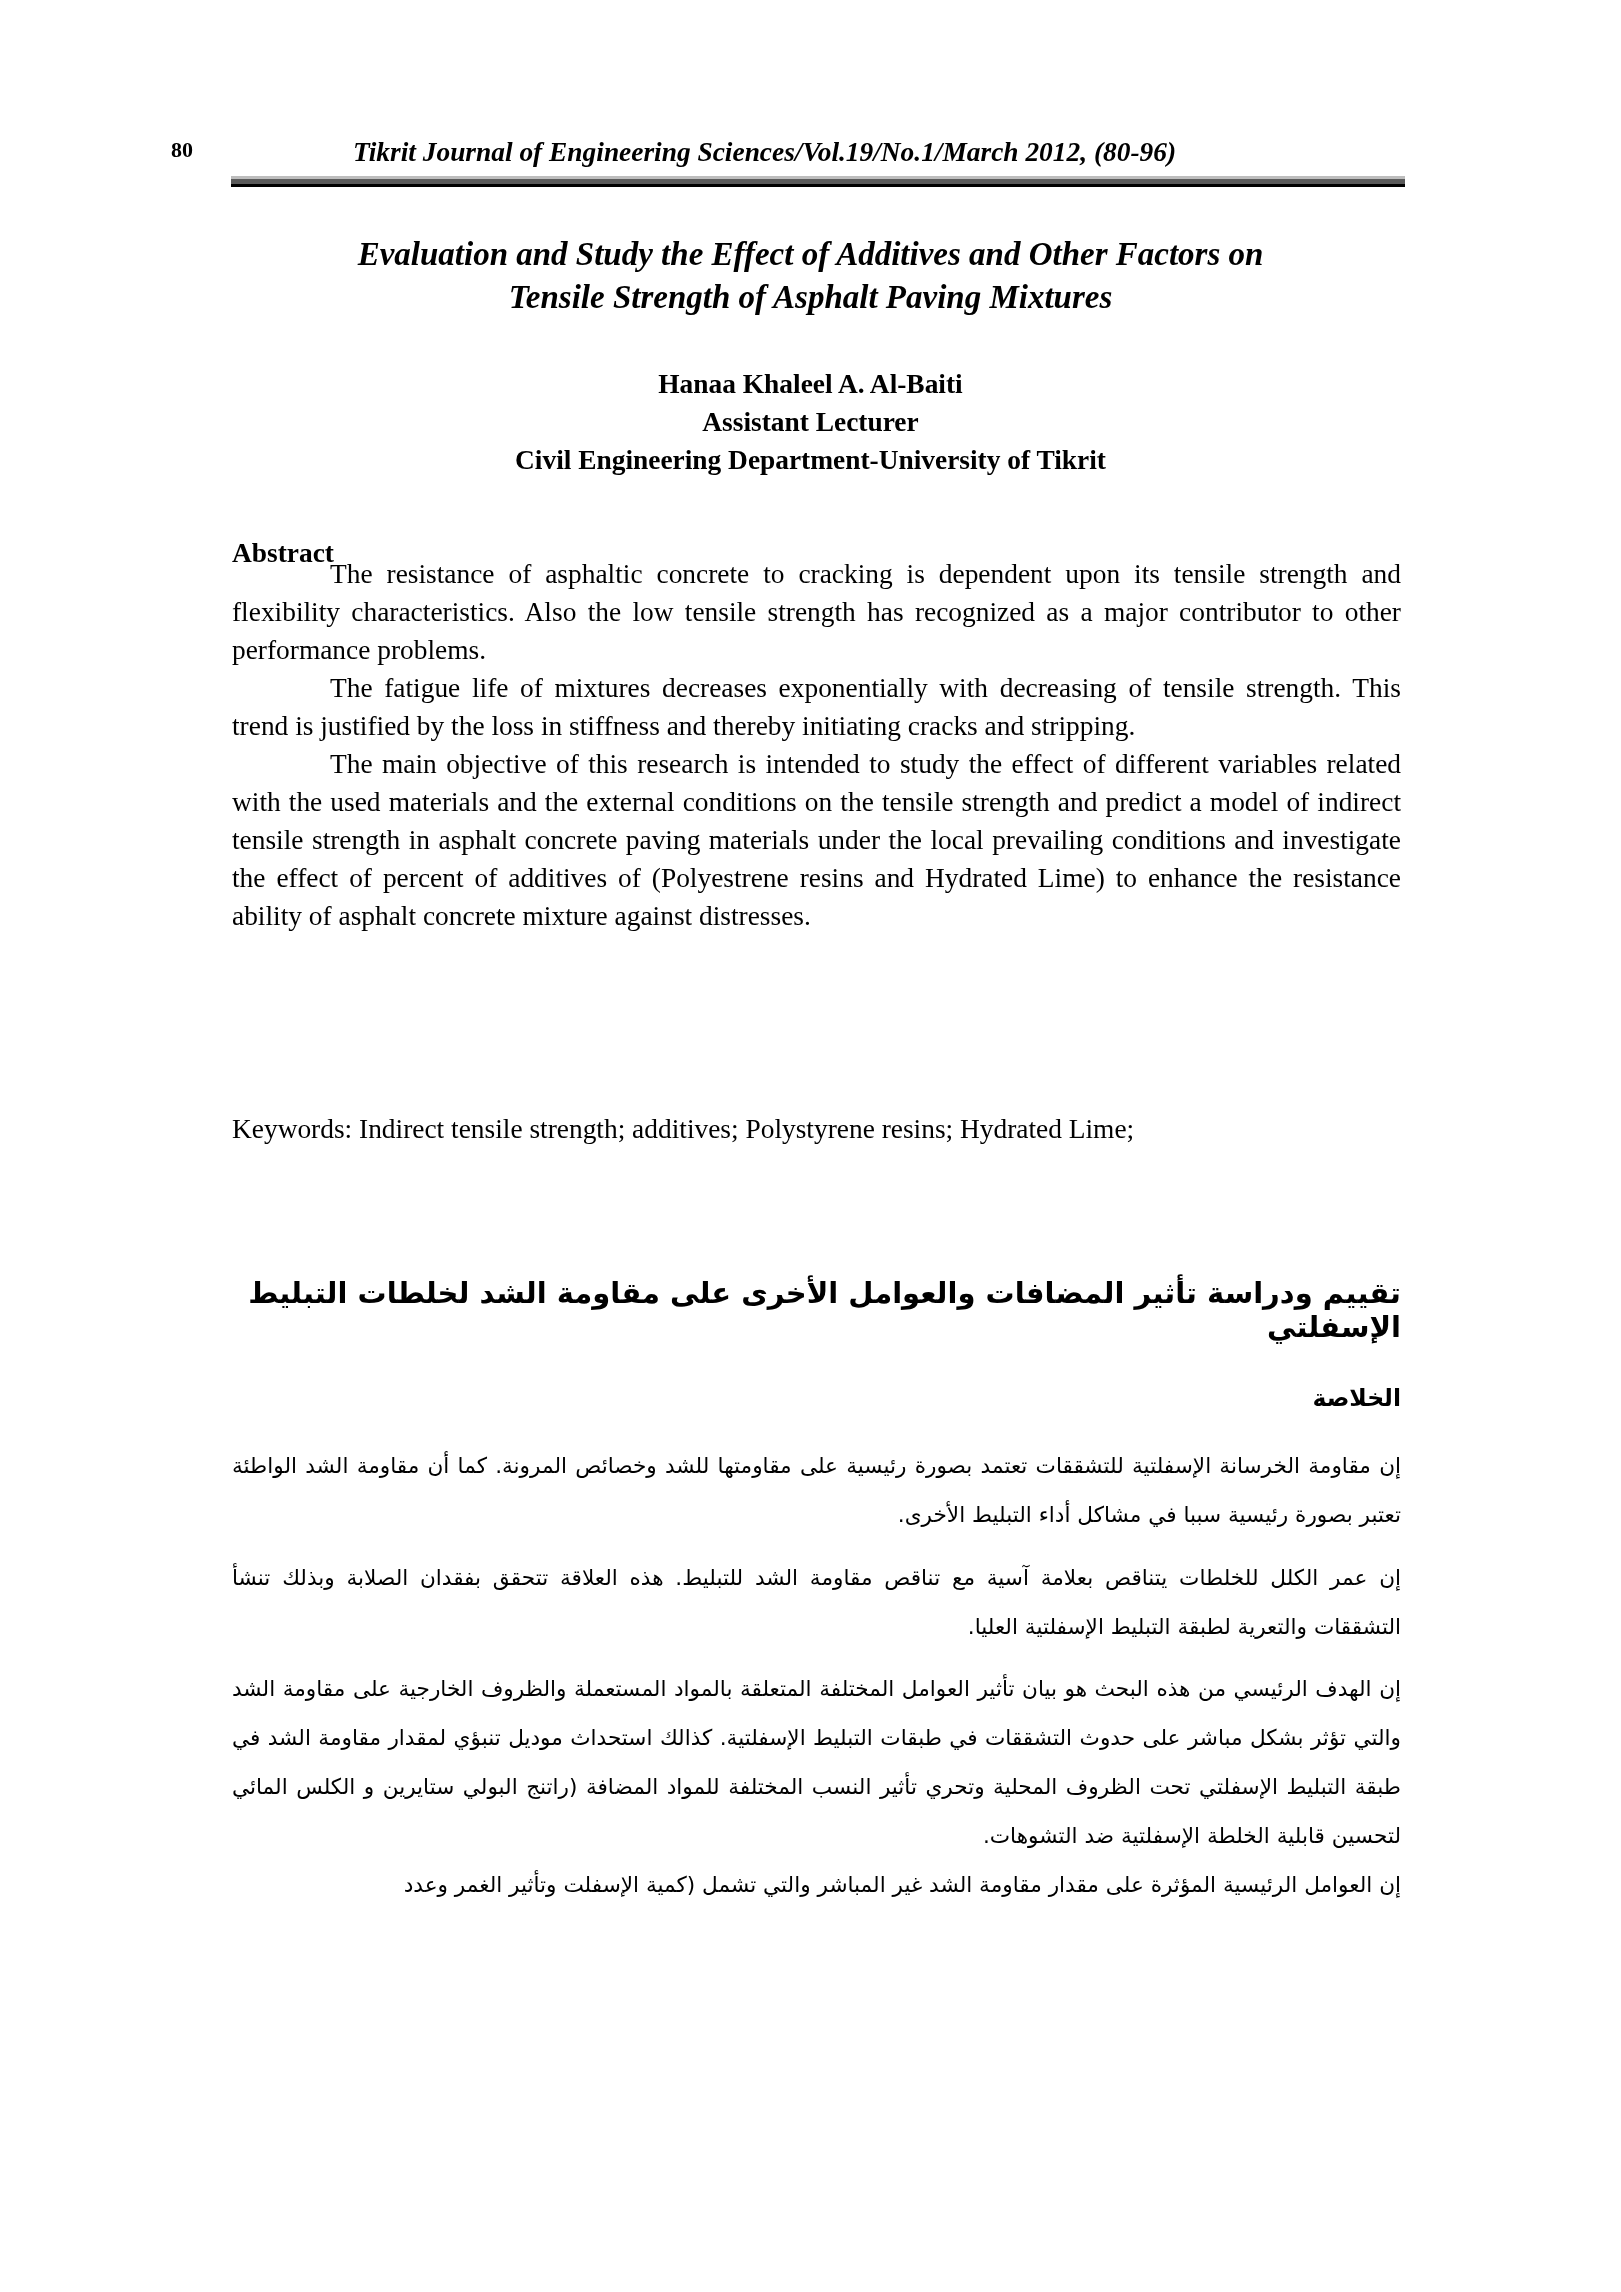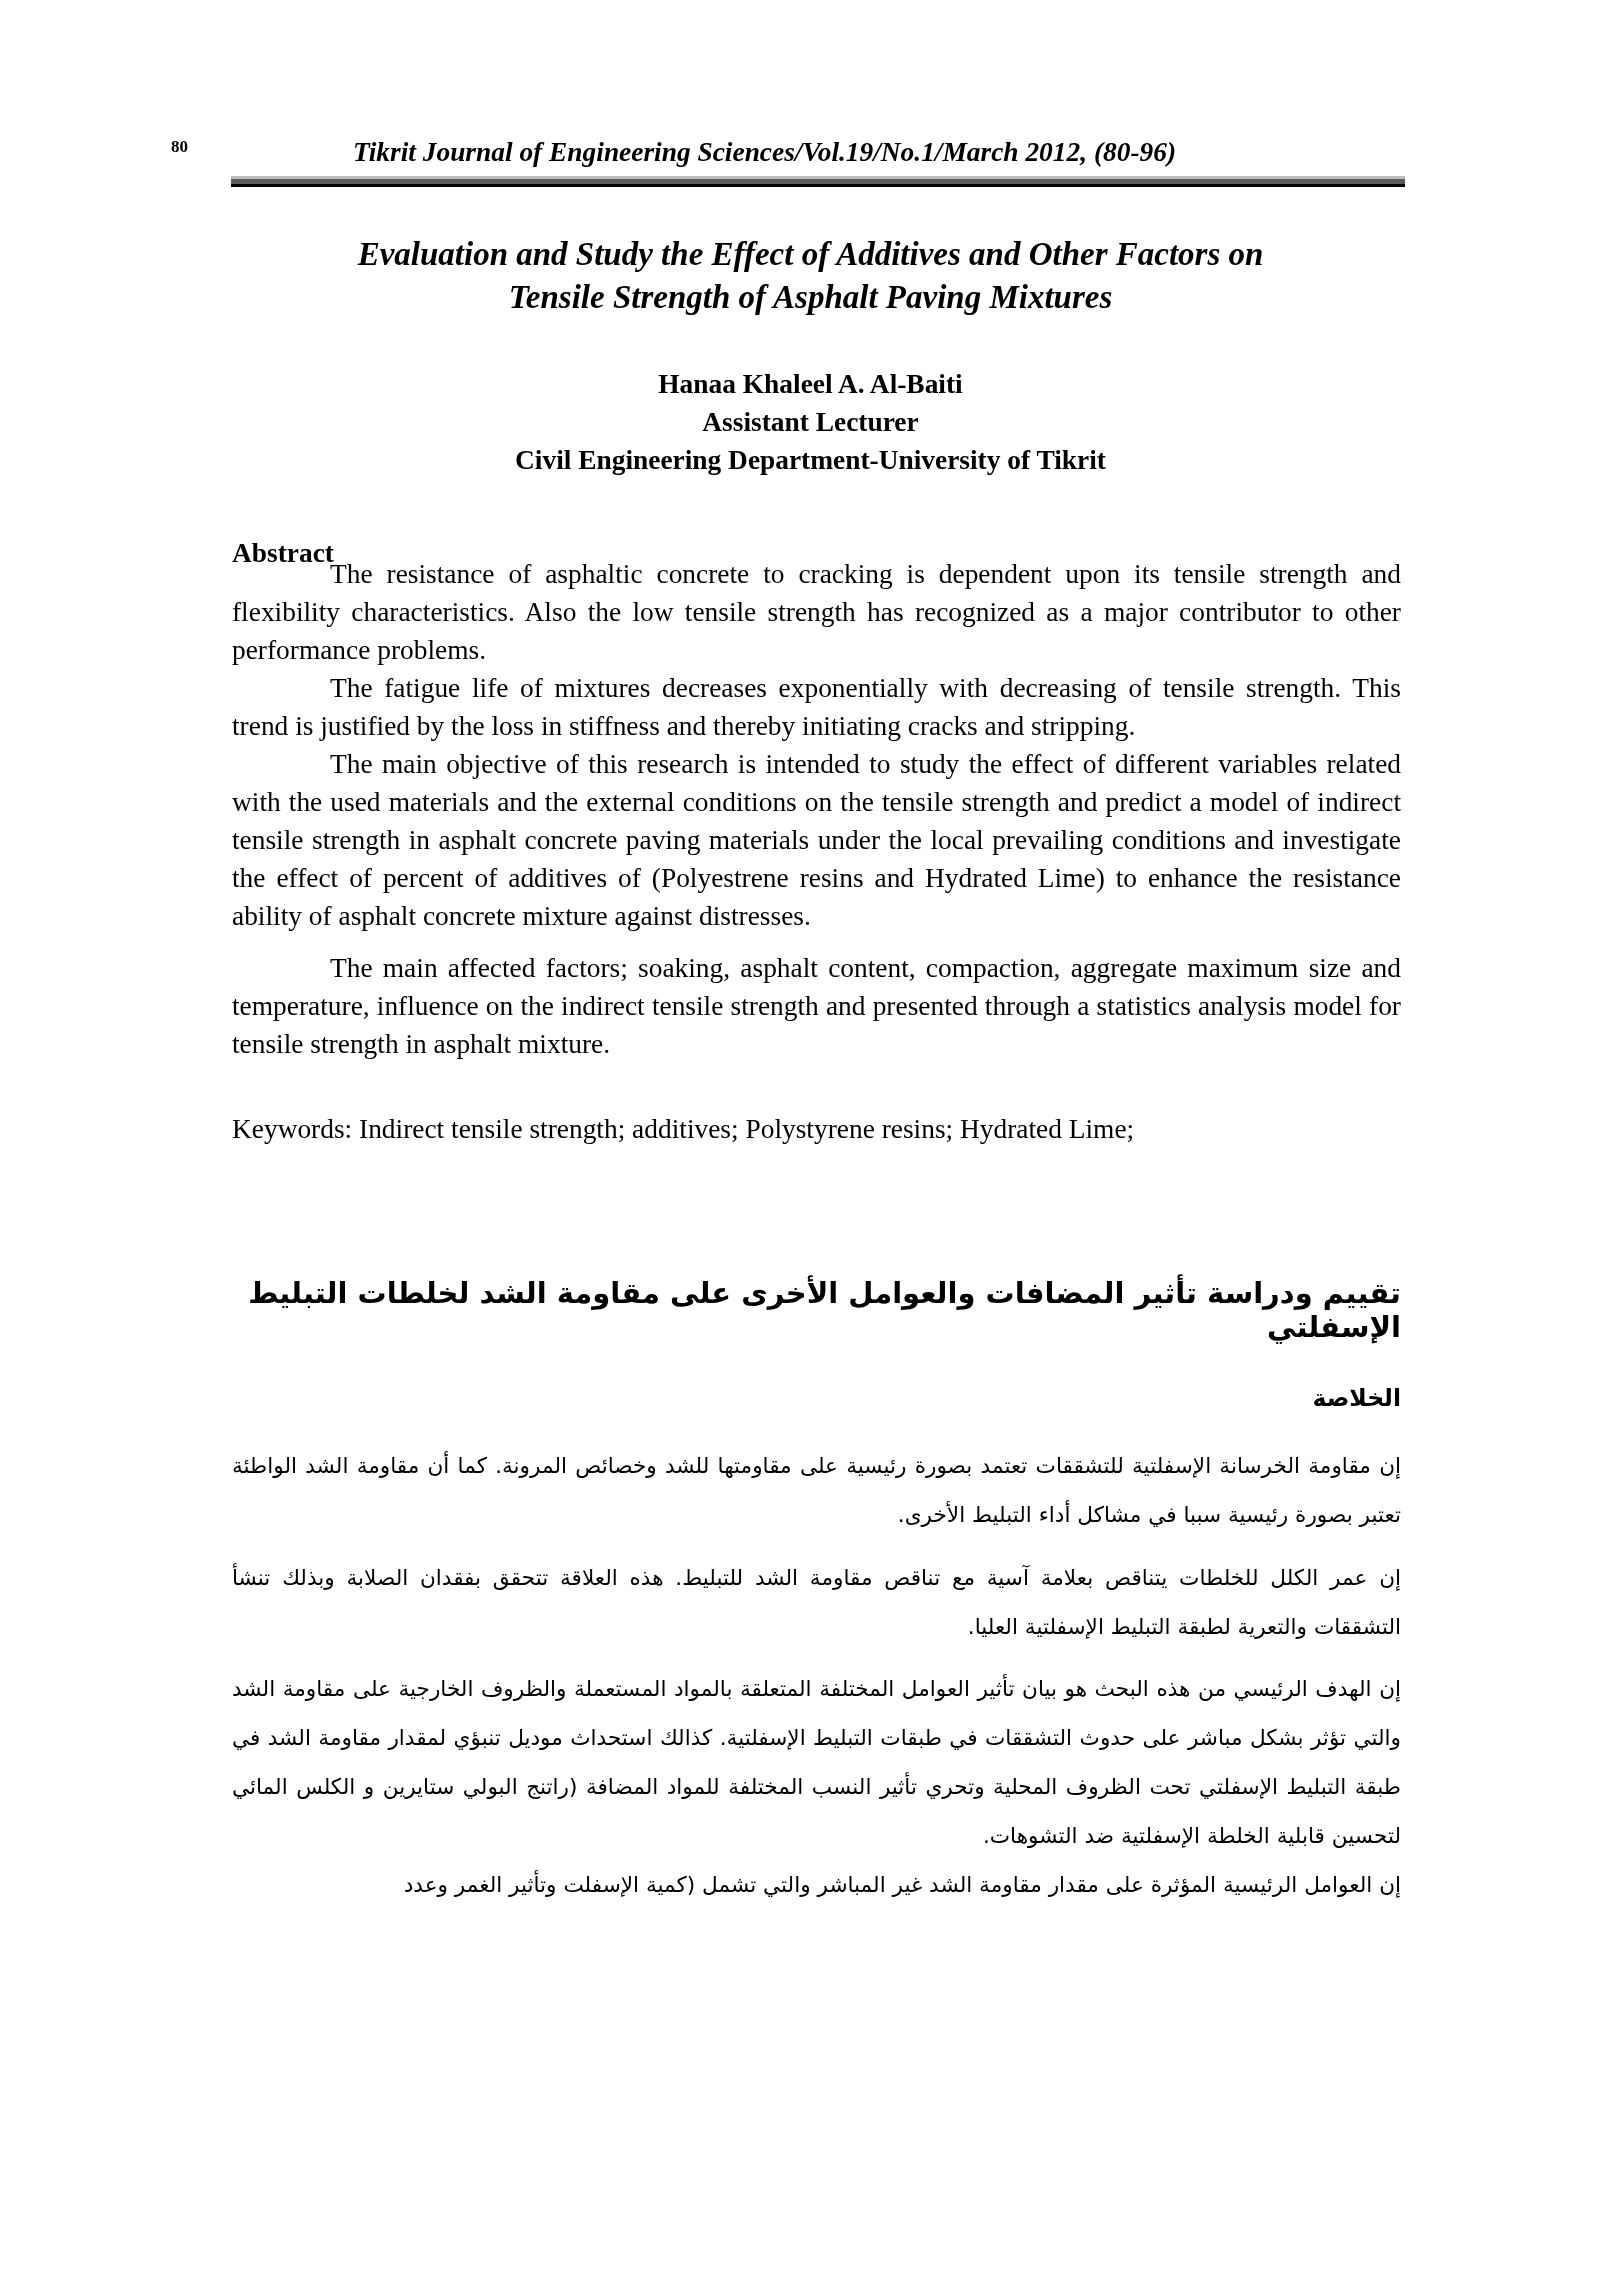--- a/index.html
+++ b/index.html
@@ -12,21 +12,21 @@
       height: 2293px;
       position: relative;
       font-family: "Liberation Serif", "DejaVu Serif", serif;
       color: #000;
       overflow: hidden;
     }
     .page-number {
       position: absolute;
       left: 171px;
       top: 137px;
-      font-size: 17px;
+      font-size: 22px;
       font-weight: bold;
     }
     .running-header {
       position: absolute;
       left: 353px;
       top: 137px;
       font-size: 27.4px;
       font-weight: bold;
       white-space: nowrap;
       font-style: italic;
@@ -141,21 +141,20 @@
   <div>Assistant Lecturer</div>
   <div>Civil Engineering Department-University of Tikrit</div>
 </div>
 
 <div class="abstract-heading">Abstract</div>
 
 <div class="abstract-body">
   <p>The resistance of asphaltic concrete to cracking is dependent upon its tensile strength and flexibility characteristics. Also the low tensile strength has recognized as a major contributor to other performance problems.</p>
   <p>The fatigue life of mixtures decreases exponentially with decreasing of tensile strength. This trend is justified by the loss in stiffness and thereby initiating cracks and stripping.</p>
   <p>The main objective of this research is intended to study the effect of different variables related with the used materials and the external conditions on the tensile strength and predict a model of indirect tensile strength in asphalt concrete paving materials under the local prevailing conditions and investigate the effect of percent of additives of (Polyestrene resins and Hydrated Lime) to enhance the resistance ability of asphalt concrete mixture against distresses.</p>
-  <p class="gap">The main affected factors; soaking, asphalt content, compaction, aggregate maximum size and temperature, influence on the indirect tensile strength and presented through a statistics analysis model for tensile strength in asphalt mixture.</p>
 </div>
 
 <div class="keywords"><b>Keywords:</b><span> Indirect tensile strength; additives; Polystyrene resins; Hydrated Lime;</span></div>
 
 <div class="ar-title">تقييم ودراسة تأثير المضافات والعوامل الأخرى على مقاومة الشد لخلطات التبليط الإسفلتي</div>
 <div class="ar-heading">الخلاصة</div>
 
 <div class="ar-body">
   <p>إن مقاومة الخرسانة الإسفلتية للتشققات تعتمد بصورة رئيسية على مقاومتها للشد وخصائص المرونة. كما أن مقاومة الشد الواطئة تعتبر بصورة رئيسية سببا في مشاكل أداء التبليط الأخرى.</p>
   <p>إن عمر الكلل للخلطات يتناقص بعلامة آسية مع تناقص مقاومة الشد للتبليط. هذه العلاقة تتحقق بفقدان الصلابة وبذلك تنشأ التشققات والتعرية لطبقة التبليط الإسفلتية العليا.</p>

